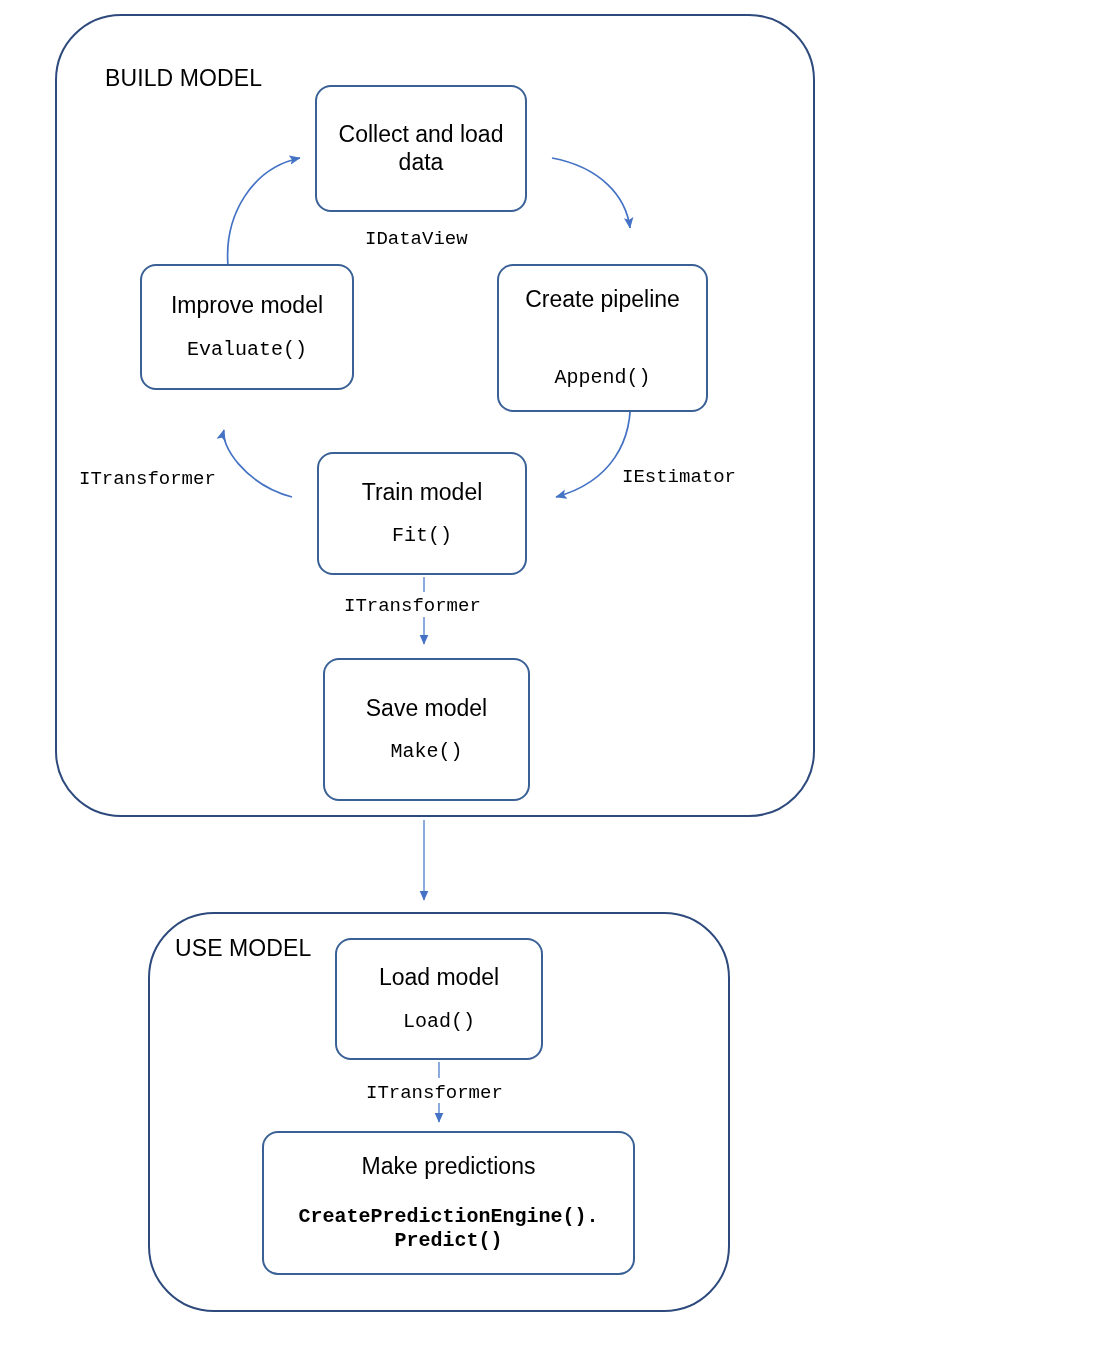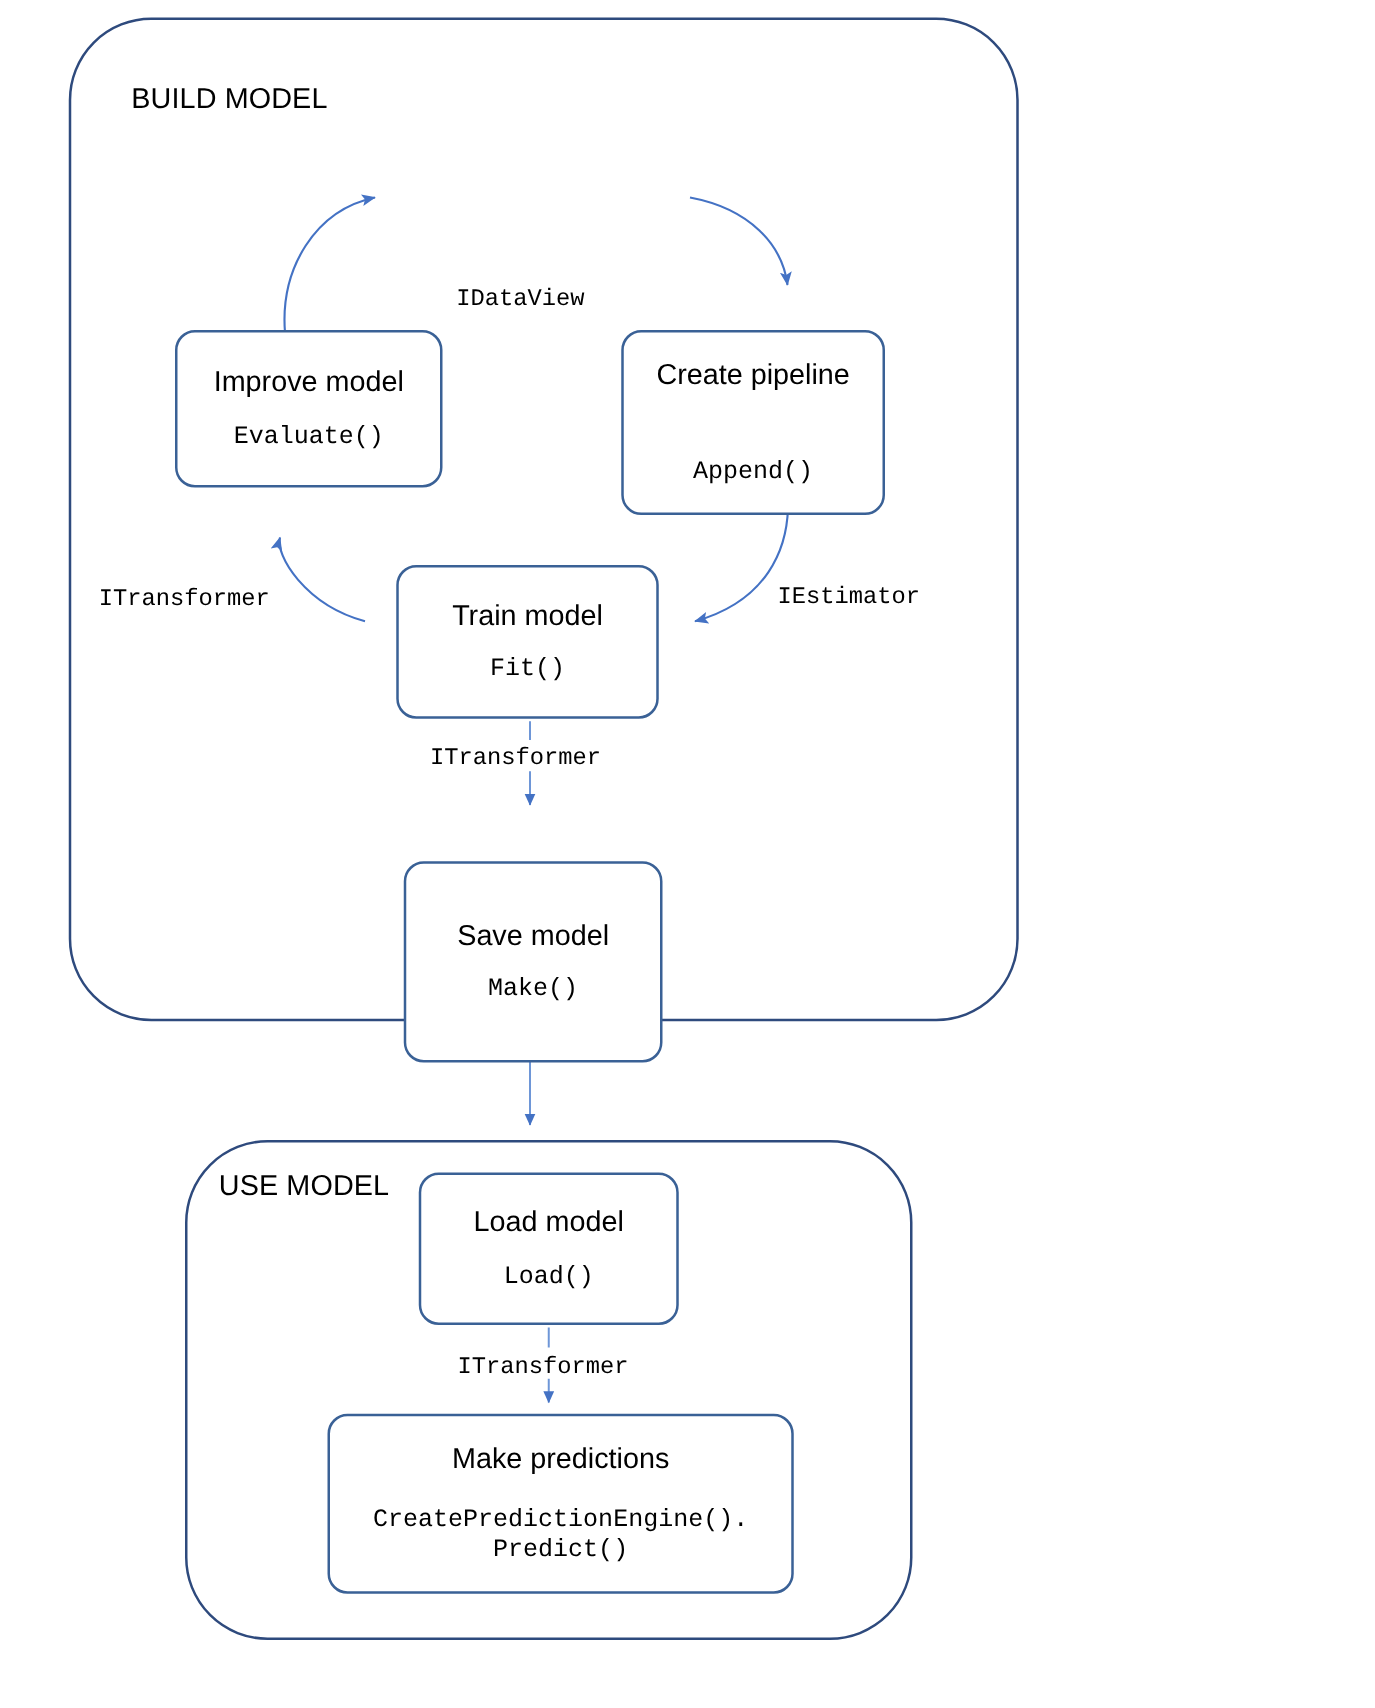--- a/index.html
+++ b/index.html
@@ -75,24 +75,24 @@
     line-height: 1.2;
     margin-top: 18px;
     white-space: pre-line;
   }
 
   #node-collect   { left: 315px; top: 85px;   width: 212px; height: 127px; }
   #node-collect .title { font-size: 23px; }
   #node-improve   { left: 140px; top: 264px;  width: 214px; height: 126px; }
   #node-pipeline  { left: 497px; top: 264px;  width: 211px; height: 148px; gap: 34px; }
   #node-train     { left: 317px; top: 452px;  width: 210px; height: 123px; }
-  #node-save      { left: 323px; top: 658px;  width: 207px; height: 161px; margin-top: 31px; }
+  #node-save      { left: 323px; top: 658px;  width: 207px; height: 143px; }
   #node-load      { left: 335px; top: 938px;  width: 208px; height: 122px; }
   #node-predict   { left: 262px; top: 1131px; width: 373px; height: 144px; }
-  #node-predict .api { font-size: 20px; margin-top: 24px; }
+  #node-predict .api { font-size: 20px; margin-top: 24px; font-weight: bold; }
 
   
   .conn-label {
     position: absolute;
     font-family: "Liberation Mono", monospace;
     font-size: 19px;
     color: #000000;
     white-space: nowrap;
   }
   #lbl-idataview    { left: 365px; top: 228px; }
@@ -155,20 +155,24 @@
     <g>
       <line x1="424" y1="820" x2="424" y2="900" stroke="#6E96D7" stroke-width="1.6" marker-end="url(#ah-straight)"></line>
     </g>
 
     <g>
       <line x1="439" y1="1062" x2="439" y2="1078" stroke="#6E96D7" stroke-width="1.6"></line>
       <line x1="439" y1="1103" x2="439" y2="1122" stroke="#6E96D7" stroke-width="1.6" marker-end="url(#ah-straight)"></line>
     </g>
   </svg>
 
+  <div class="node no-api" id="node-collect">
+    <div class="title">Collect and load data</div>
+
+  </div>
 
   <div class="node" id="node-improve">
     <div class="title">Improve model</div>
     <div class="api">Evaluate()</div>
   </div>
 
   <div class="node" id="node-pipeline">
     <div class="title">Create pipeline</div>
     <div class="api">Append()</div>
   </div>

